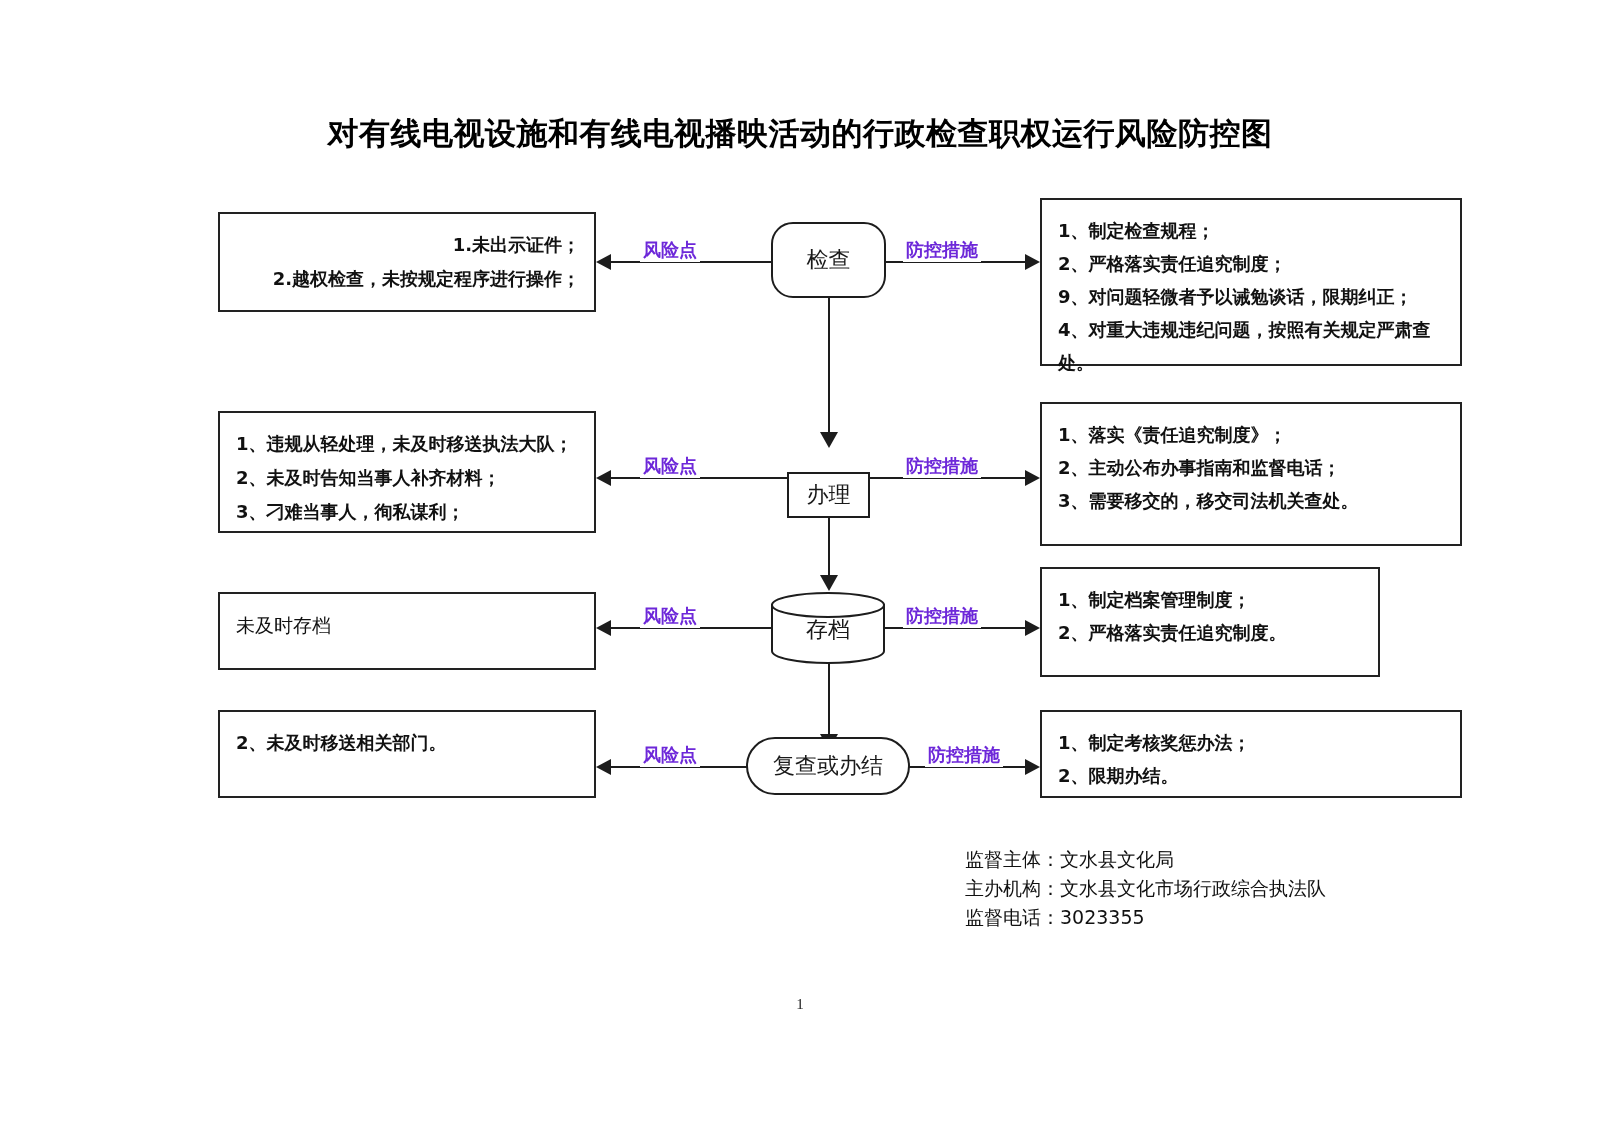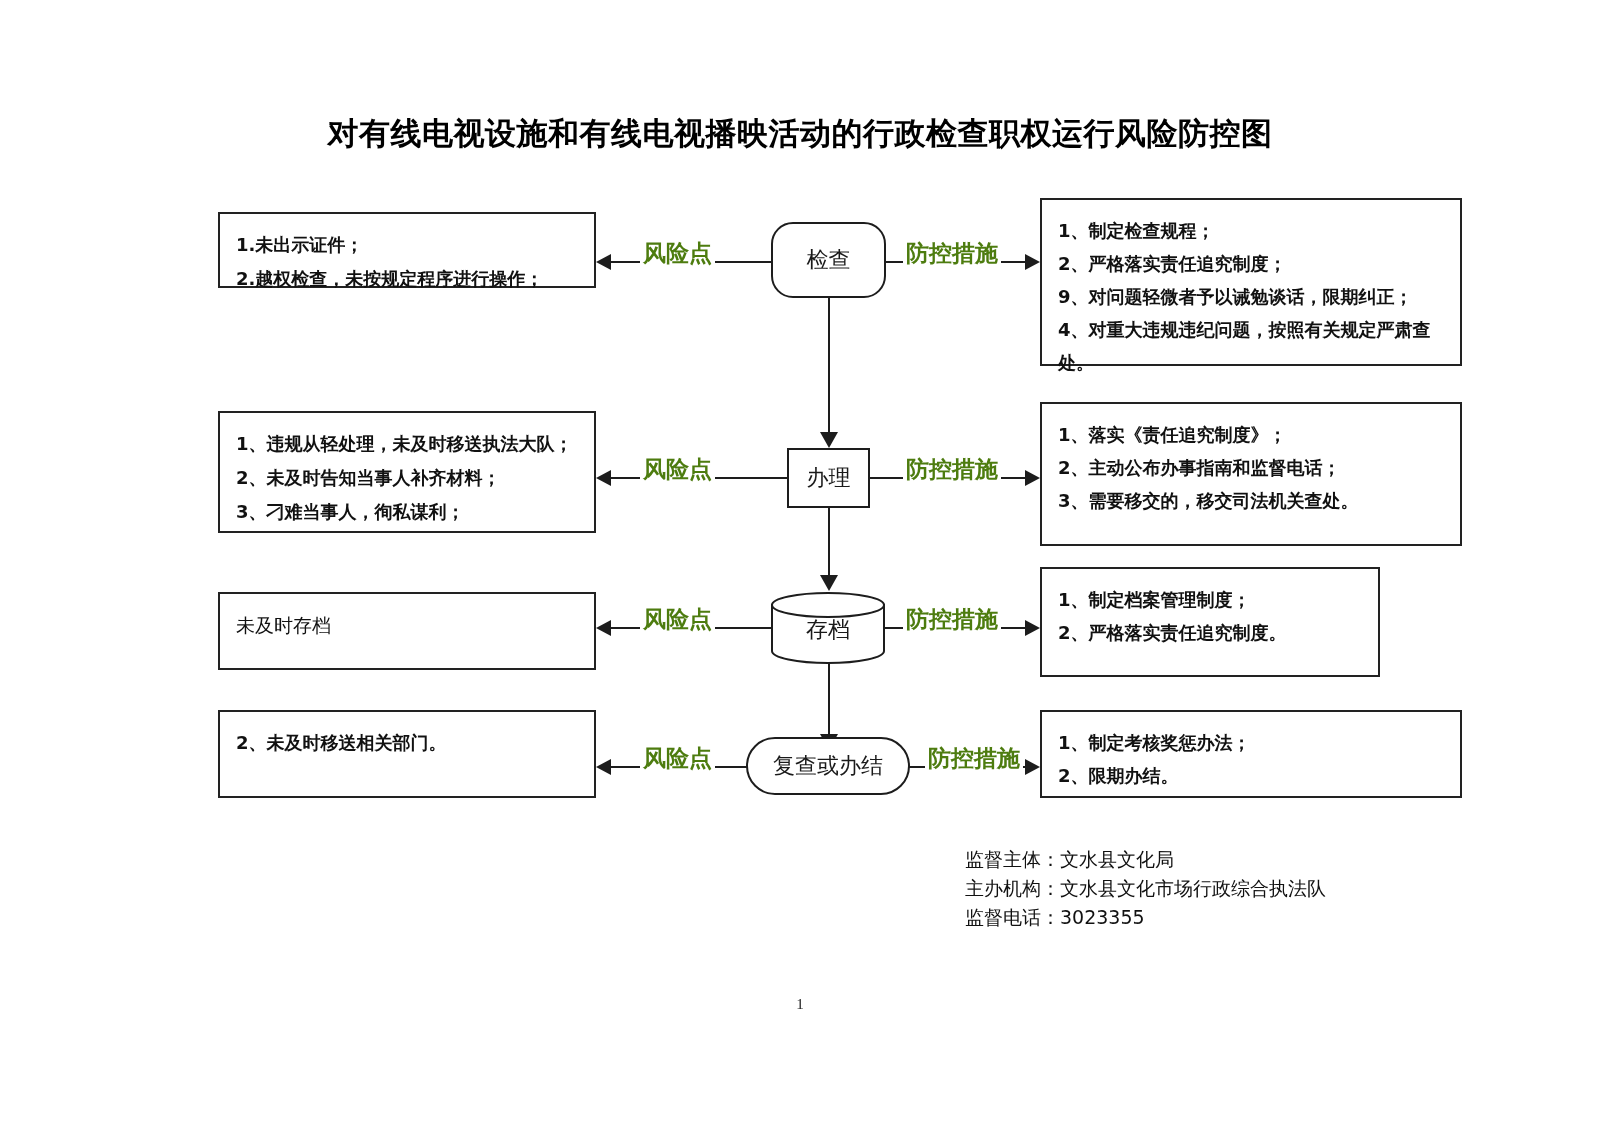--- a/index.html
+++ b/index.html
@@ -126,23 +126,23 @@
     position: absolute;
     width: 0; height: 0;
     border-left: 9px solid transparent;
     border-right: 9px solid transparent;
     border-top: 16px solid #1d1d1d;
     z-index: 2;
   }
   .edge-label {
     position: absolute;
     font-family: "DejaVu Sans", "Liberation Sans", sans-serif;
-    font-size: 23px;
+    font-size: 18px;
     font-weight: bold;
-    color: #4d7c0f;
+    color: #6d28d9;
     white-space: nowrap;
     z-index: 4;
     background: #ffffff;
     padding: 0 3px;
   }
 
   
   .footer {
     position: absolute;
     left: 965px;
@@ -166,21 +166,21 @@
     color: #222222;
   }
 </style>
 </head>
 <body>
 
 <div class="page">
 
   <div class="title">对有线电视设施和有线电视播映活动的行政检查职权运行风险防控图</div>
 
-  <div class="tbox" style="left:218px; top:212px; width:378px; height:76px;">
+  <div class="tbox" style="left:218px; top:212px; width:378px; height:100px;text-align:right;">
     <span class="li">1.未出示证件；</span>
     <span class="li">2.越权检查，未按规定程序进行操作；</span>
   </div>
 
   <div class="tbox" style="left:1040px; top:198px; width:422px; height:168px; line-height:33px;">
     <span class="li">1、制定检查规程；</span>
     <span class="li">2、严格落实责任追究制度；</span>
     <span class="li">9、对问题轻微者予以诫勉谈话，限期纠正；</span>
     <span class="li">4、对重大违规违纪问题，按照有关规定严肃查</span>
     <span class="li">处。</span>
@@ -204,21 +204,21 @@
   <div class="tbox" style="left:218px; top:411px; width:378px; height:122px;">
     <span class="li">1、违规从轻处理，未及时移送执法大队；</span>
     <span class="li">2、未及时告知当事人补齐材料；</span>
     <span class="li">3、刁难当事人，徇私谋利；</span>
   </div>
   <div class="tbox" style="left:1040px; top:402px; width:422px; height:144px; line-height:33px;">
     <span class="li">1、落实《责任追究制度》；</span>
     <span class="li">2、主动公布办事指南和监督电话；</span>
     <span class="li">3、需要移交的，移交司法机关查处。</span>
   </div>
-  <div class="node rect" style="left:787px; top:448px; width:83px; height:60px;">
+  <div class="node rect" style="left:787px; top:472px; width:83px; height:46px;">
     <span>办理</span>
   </div>
   <div class="hline" style="left:611px; top:477px; width:178px;"></div>
   <div class="arrow-left" style="left:596px; top:470px;"></div>
   <div class="edge-label" style="left:640px; top:454px;">风险点</div>
   <div class="hline" style="left:868px; top:477px; width:157px;"></div>
   <div class="arrow-right" style="left:1025px; top:470px;"></div>
   <div class="edge-label" style="left:903px; top:454px;">防控措施</div>
 
   <div class="vline" style="left:828px; top:506px; height:69px;"></div>

